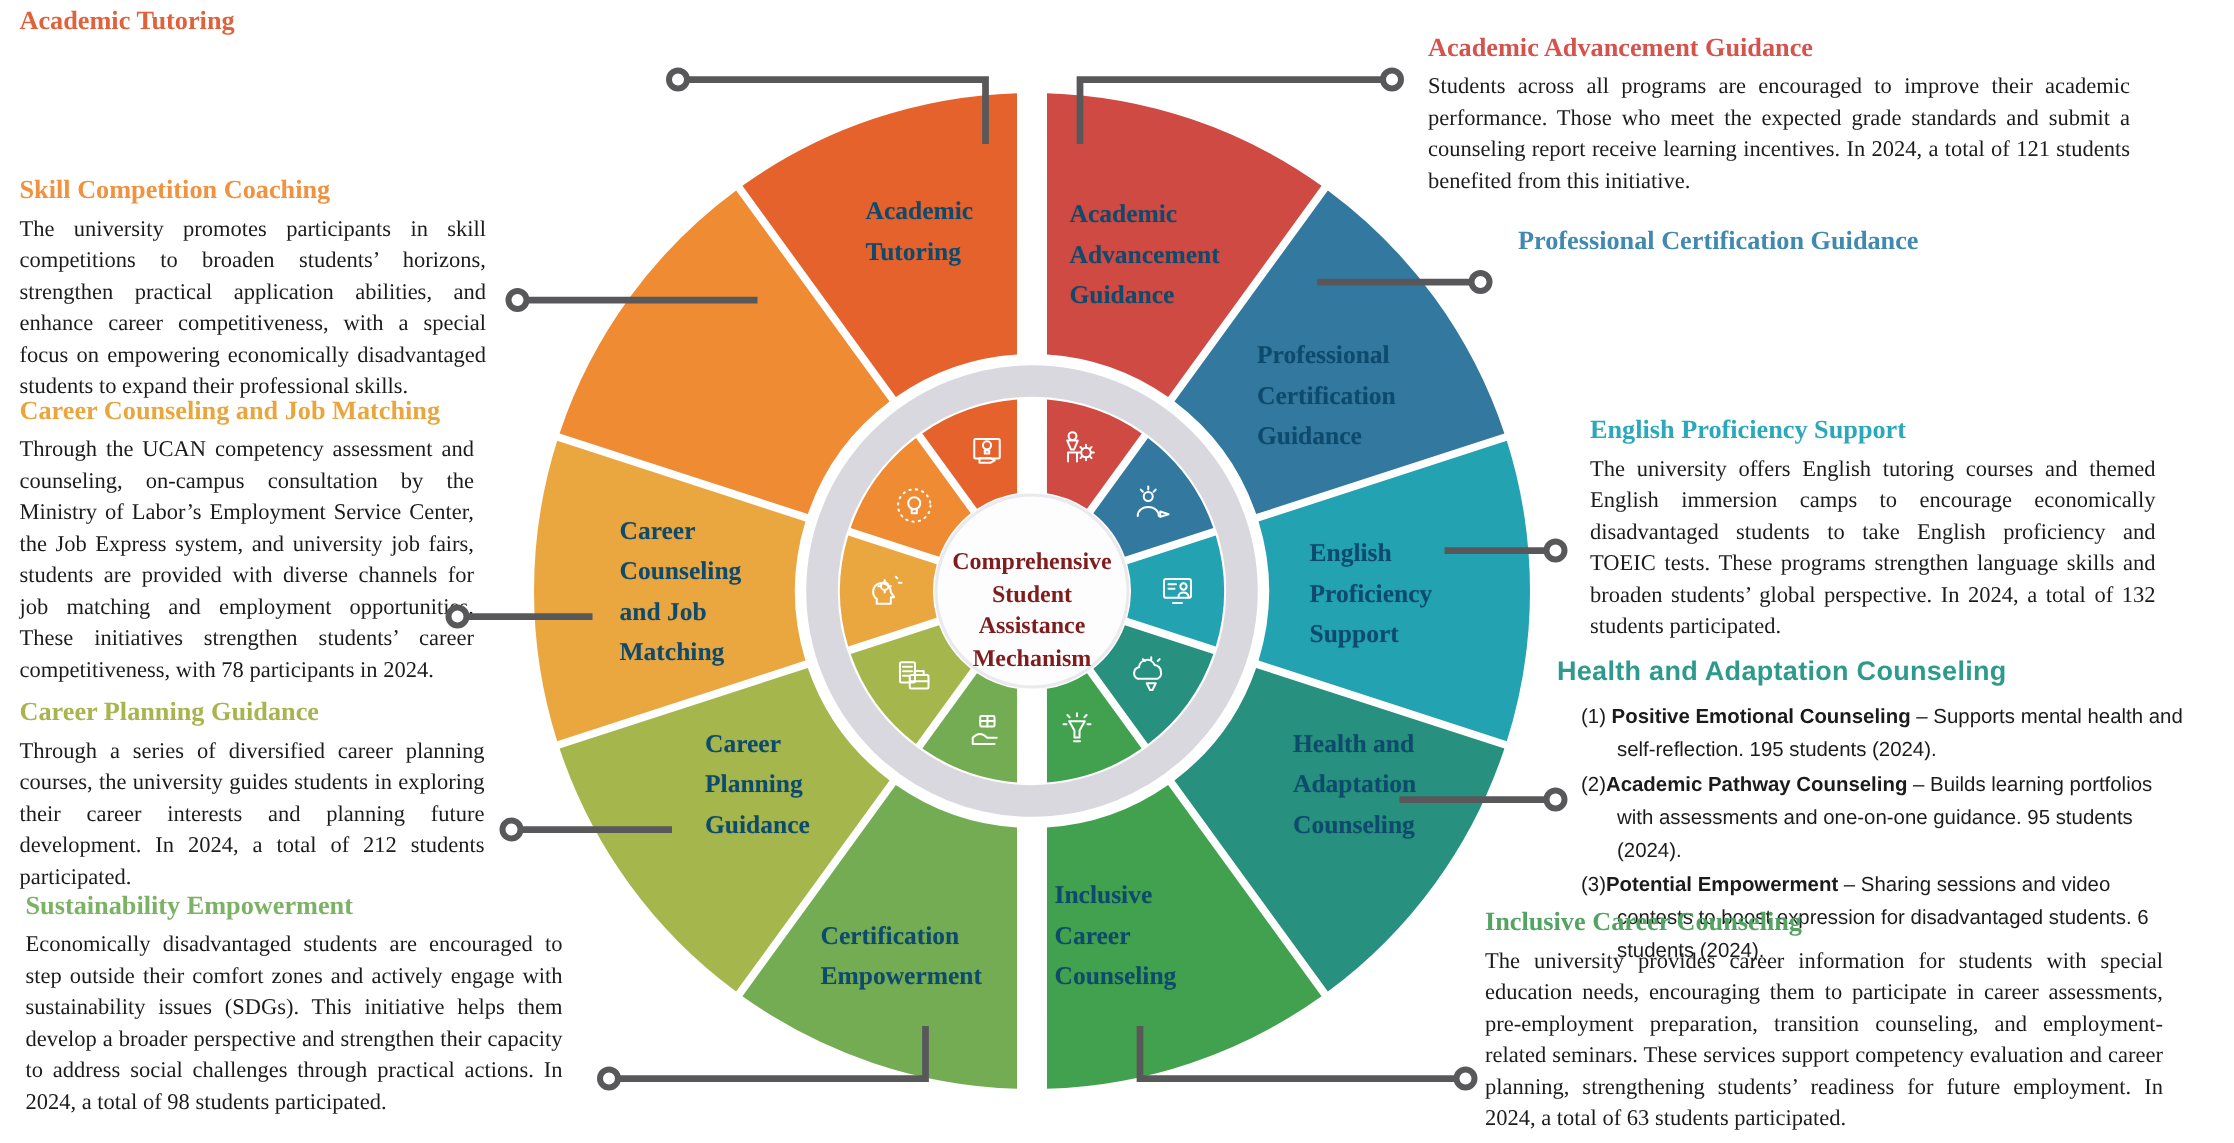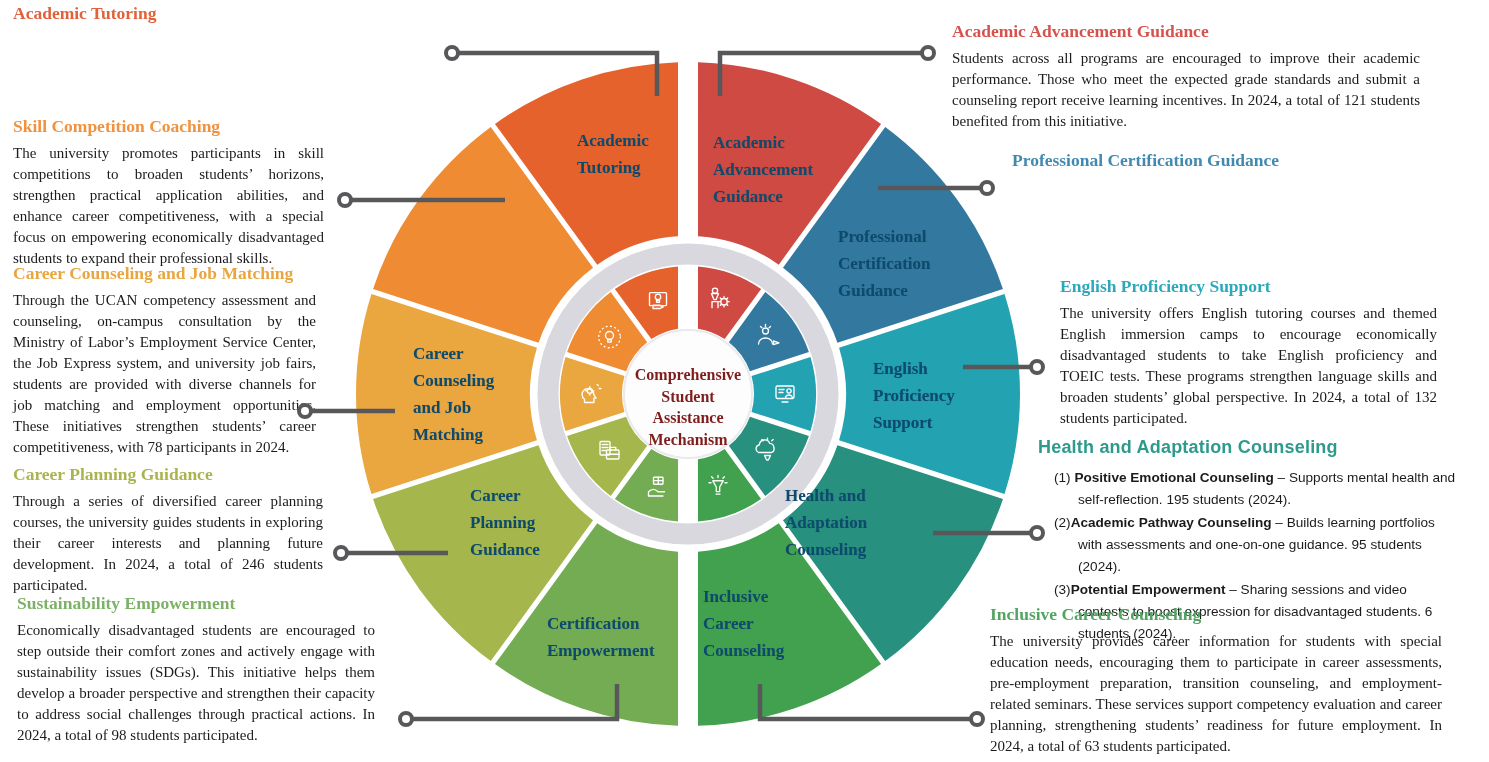--- a/index.html
+++ b/index.html
@@ -23,21 +23,21 @@
   
   .rb3 h3{font-family:"Liberation Sans",sans-serif;font-size:18px;letter-spacing:.2px;}
   .h-list{margin-top:9px;font-family:"Liberation Sans",sans-serif;font-size:13.6px;line-height:1.62;}
   .h-item{padding-left:40px;text-indent:-24px;margin-bottom:1px;}
   
   #wheel-svg{position:absolute;left:348px;top:54px;}
   #conn-svg{position:absolute;left:0;top:0;pointer-events:none;}
   .wl{position:absolute;color:#0c4a6e;font-weight:bold;font-size:17px;line-height:27px;
       white-space:pre-line;text-shadow:0 0 1px rgba(0,0,0,.12);}
   .wl0{left:713px;top:129px;} .wl1{left:838px;top:223px;} .wl2{left:873px;top:355px;}
-  .wl3{left:785px;top:482px;} .wl4{left:703px;top:583px;} .wl5{left:547px;top:610px;}
+  .wl3{left:862px;top:482px;} .wl4{left:703px;top:583px;} .wl5{left:547px;top:610px;}
   .wl6{left:470px;top:482px;} .wl7{left:413px;top:340px;} .wl8{left:452px;top:215px;}
   .wl9{left:577px;top:127px;}
   #center-label{position:absolute;left:688px;top:407px;transform:translate(-50%,-50%);
       width:156px;text-align:center;font-weight:bold;font-size:16px;line-height:21.5px;
       color:#7f1d1d;white-space:pre-line;}
 </style>
 </head>
 <body>
 
 <div id="stage">
@@ -48,21 +48,21 @@
   <div class="block lb1">
     <h3 style="color: rgb(240, 146, 63);">Skill Competition Coaching</h3>
     <p>The university promotes participants in skill competitions to broaden students’ horizons, strengthen practical application abilities, and enhance career competitiveness, with a special focus on empowering economically disadvantaged students to expand their professional skills.</p>
   </div>
   <div class="block lb2">
     <h3 style="color: rgb(233, 166, 63);">Career Counseling and Job Matching</h3>
     <p>Through the UCAN competency assessment and counseling, on-campus consultation by the Ministry of Labor’s Employment Service Center, the Job Express system, and university job fairs, students are provided with diverse channels for job matching and employment opportunities. These initiatives strengthen students’ career competitiveness, with 78 participants in 2024.</p>
   </div>
   <div class="block lb3">
     <h3 style="color: rgb(169, 180, 79);">Career Planning Guidance</h3>
-    <p>Through a series of diversified career planning courses, the university guides students in exploring their career interests and planning future development. In 2024, a total of 246 students participated.</p>
+    <p>Through a series of diversified career planning courses, the university guides students in exploring their career interests and planning future development. In 2024, a total of 212 students participated.</p>
   </div>
   <div class="block lb4">
     <h3 style="color: rgb(124, 178, 102);">Sustainability Empowerment</h3>
     <p>Economically disadvantaged students are encouraged to step outside their comfort zones and actively engage with sustainability issues (SDGs). This initiative helps them develop a broader perspective and strengthen their capacity to address social challenges through practical actions. In 2024, a total of 98 students participated.</p>
   </div>
 
   <div class="block rb0">
     <h3 style="color: rgb(213, 83, 76);">Academic Advancement Guidance</h3>
     <p>Students across all programs are encouraged to improve their academic performance. Those who meet the expected grade standards and submit a counseling report receive learning incentives. In 2024, a total of 121 students benefited from this initiative.</p>
   </div>

